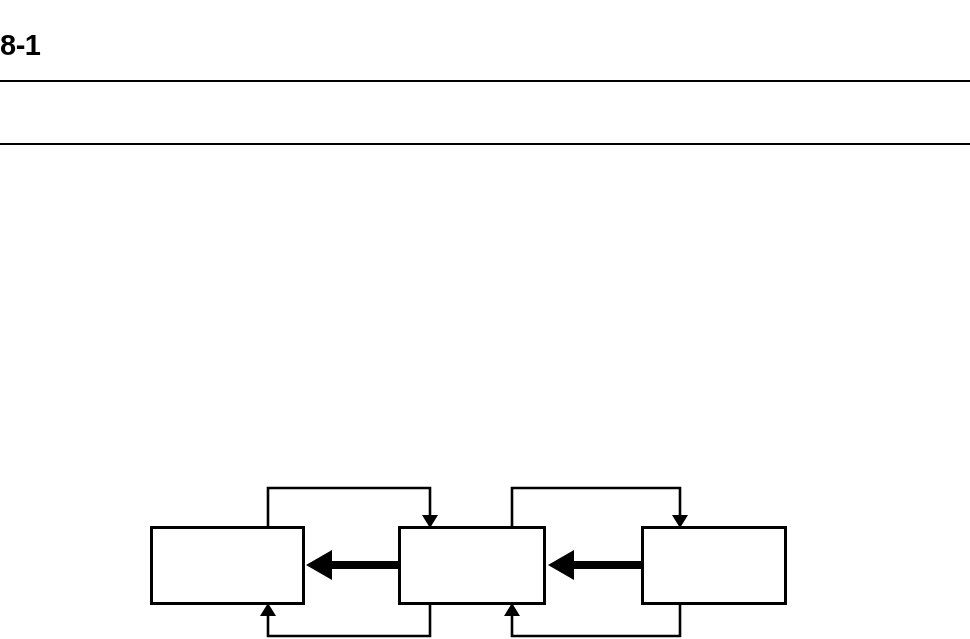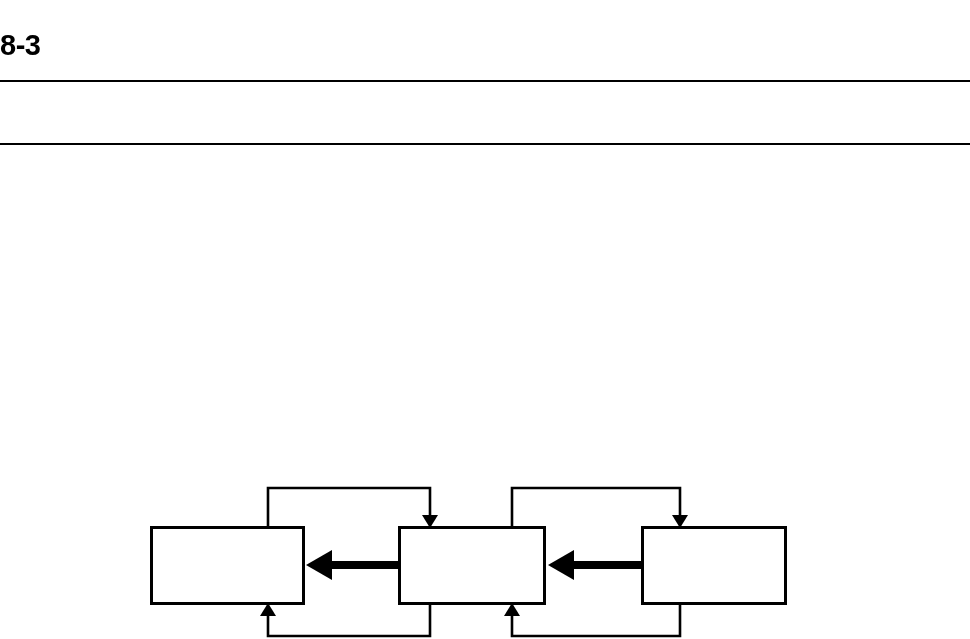--- a/index.html
+++ b/index.html
@@ -80,21 +80,21 @@
     line-height: 16px;
     color: #000000;
   }
 </style>
 </head>
 <body>
 
 <div id="page">
 
   <div id="page-header">
-    <div class="page-number">8-3</div>
+    <div class="page-number">8-1</div>
     <div class="header-rule top"></div>
     <div class="header-band"></div>
     <div class="header-rule bottom"></div>
   </div>
 
   <div id="diagram">
 
     <svg width="970" height="639" viewBox="0 0 970 639" xmlns="http://www.w3.org/2000/svg">
 
       <defs>

